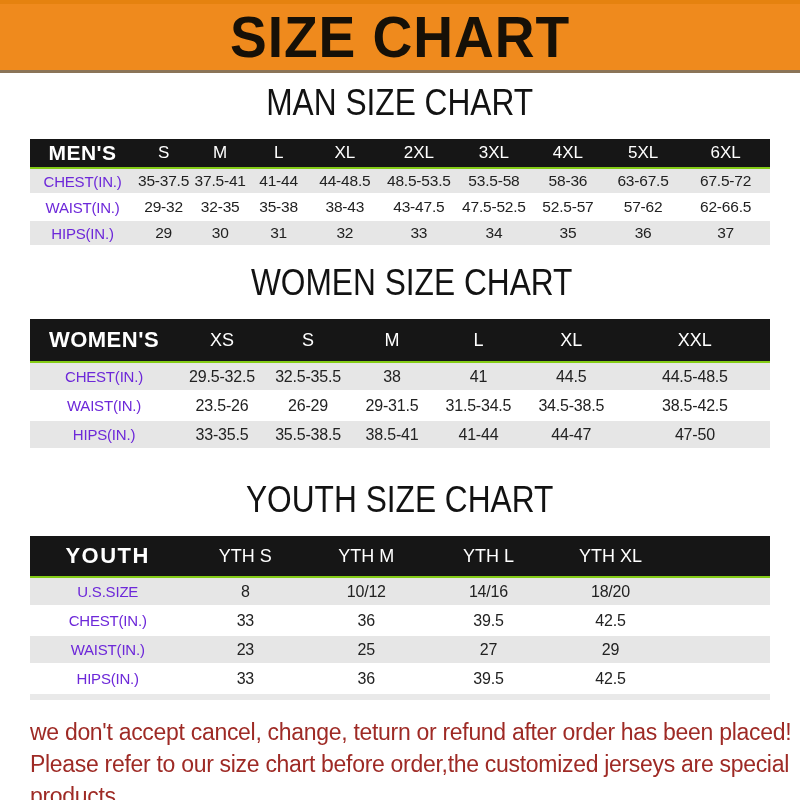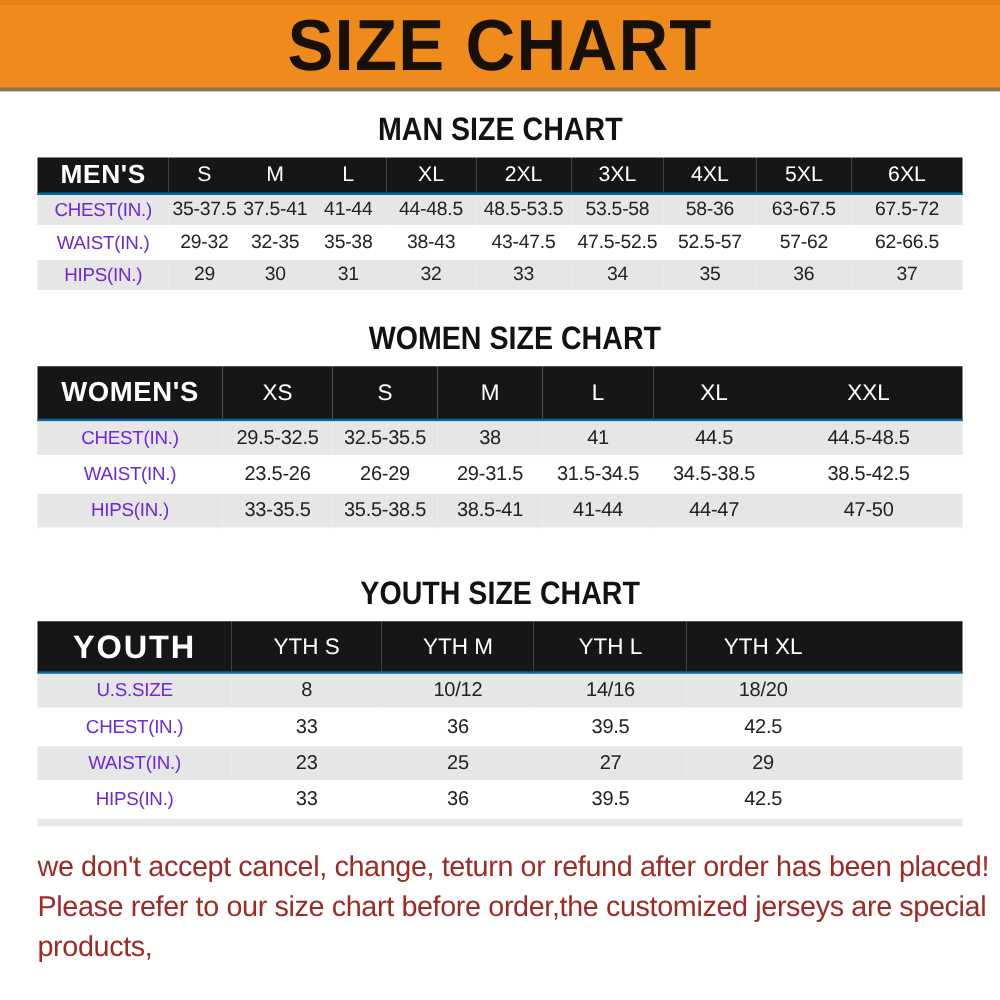--- a/index.html
+++ b/index.html
@@ -14,48 +14,48 @@
     border-top:4px solid #e5820f; border-bottom:3px solid #8a7458;
     display:flex; align-items:center; justify-content:center;
   }
   .banner-title {
     font-size:58px; font-weight:bold; color:#161007; line-height:1;
     display:inline-block; transform:scaleX(0.95); letter-spacing:1px;
   }
 
   
   .section-heading {
-    margin:3px; text-align:center; font-weight:bold; color:#121212;
-    font-size:26px; height:40px; line-height:40px;
+    margin:16px; text-align:center; font-weight:normal; color:#121212;
+    font-size:36px; height:40px; line-height:40px;
   }
   .section-heading > span { display:inline-block; transform:scaleX(0.88); }
   .h-men   { margin-top:10px; }
   .h-women { margin-top:16px;padding-left:24px; }
   .h-youth { margin-top:30px; }
 
   
   table.sizes {
     width:740px; margin:0 auto; border-collapse:separate; border-spacing:0;
     table-layout:fixed;
   }
   .t-men   { margin-top:12px; }
   .t-women { margin-top:16px; }
   .t-youth { margin-top:20px; }
 
   tr.bar th {
     background:var(--bar-black,#161616); color:#ffffff; font-weight:normal;
-    text-align:center; border-bottom:2px solid #0369a1; padding:0;
+    text-align:center; border-bottom:2px solid #84cc16; padding:0;
   }
   .t-men   tr.bar th { height:28px; font-size:17px; }
   .t-women tr.bar th { height:42px; font-size:18px; }
   .t-youth tr.bar th { height:40px; font-size:18px; }
   tr.bar th.group { font-weight:bold; letter-spacing:0.5px; }
   .t-men   tr.bar th.group { font-size:21px; }
   .t-women tr.bar th.group { font-size:22px; }
-  .t-youth tr.bar th.group { font-size:26px; letter-spacing:1.5px; }
+  .t-youth tr.bar th.group { font-size:22px; letter-spacing:1.5px; }
 
   td {
     text-align:center; color:#222222; background:#ffffff;
     border-bottom:2px solid #ffffff; padding:0; letter-spacing:-0.2px;
   }
   .t-men   td { height:24px; font-size:15.5px; }
   .t-women td { height:27px; font-size:16px; }
   .t-youth td { height:27px; font-size:16px;text-align:center; }
   tr.r-gray td { background:var(--row-gray,#E6E6E6); }
   td.rlabel { font-size:15px; color:#6d28d9; }

